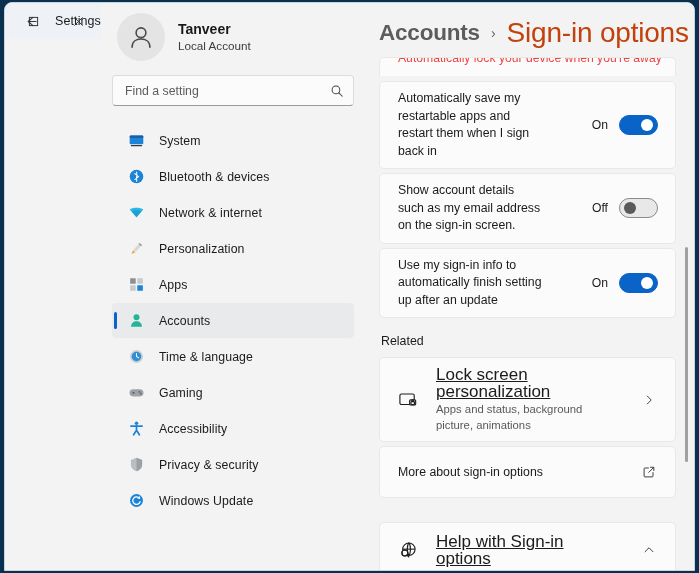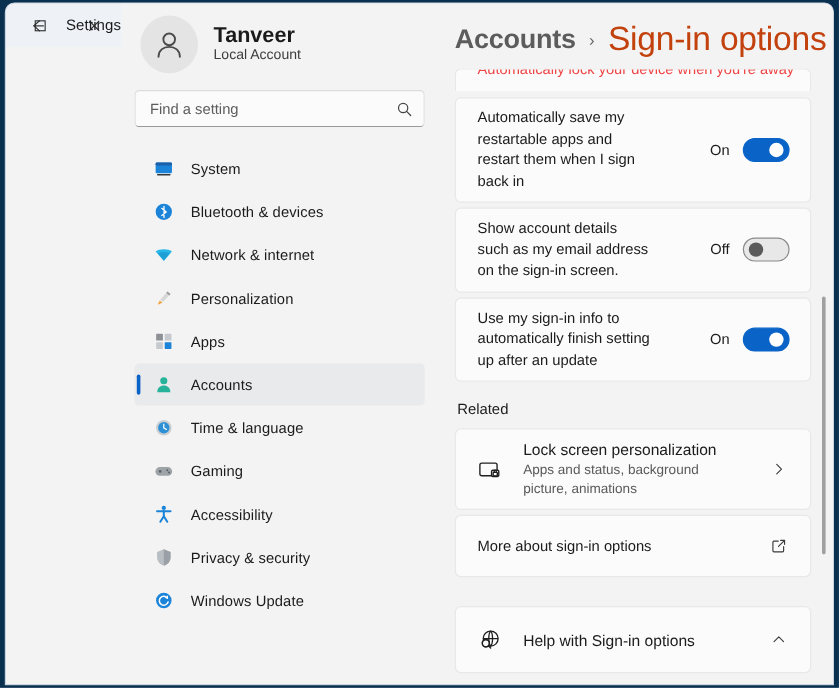--- a/index.html
+++ b/index.html
@@ -80,21 +80,21 @@
   }
   #avatar {
     width: 48px; height: 48px;
     border-radius: 50%;
     background: #e4e4e4;
     display: flex; align-items: center; justify-content: center;
     flex: 0 0 48px;
   }
   #avatar svg { display:block; }
   #acct-name {
-    font-size: 18px; font-weight: bold; color: #1a1a1a;
+    font-size: 14px; font-weight: bold; color: #1a1a1a;
     line-height: 17px;
   }
   #acct-type {
     font-size: 11.7px; color: #3c3c3c;
     line-height: 16px;
   }
   #searchbox {
     height: 31px;
     background: #fbfbfb;
     border: 1px solid #dcdcdc;
@@ -258,21 +258,21 @@
   }
   .link-icon {
     width: 21px; height: 21px;
     flex: 0 0 21px;
     color: #1f1f1f;
     display: flex; align-items: center; justify-content: center;
   }
   .link-icon svg { display: block; }
   .link-text { flex: 1 1 auto; min-width: 0; }
   .link-title {
-    font-size: 13px; color: #1b1b1b; line-height: 17px;
+    font-size: 17px; color: #1b1b1b; line-height: 17px; text-decoration: underline;
   }
   .link-sub {
     font-size: 11.3px; color: #5a5a5a; line-height: 16px; margin-top: 1px;
   }
   .chev {
     flex: 0 0 auto; color: #3a3a3a;
     display: flex; align-items: center; justify-content: center;
     width: 20px;
   }
   .simple-card {

